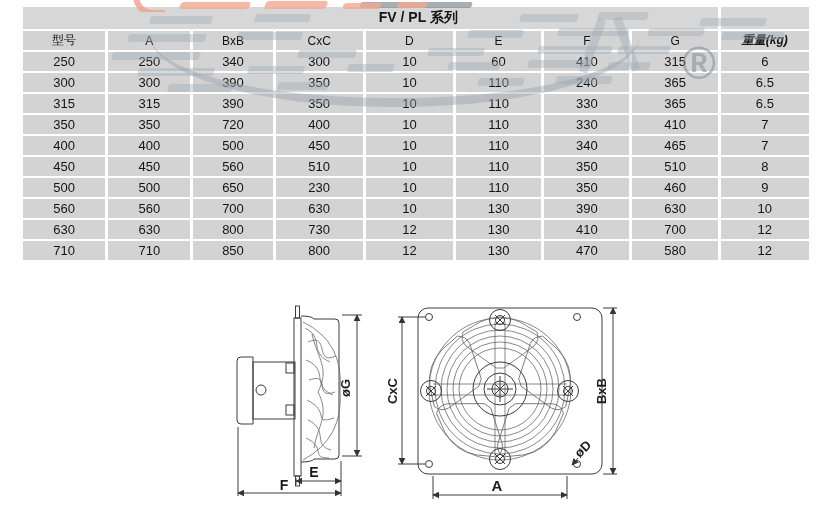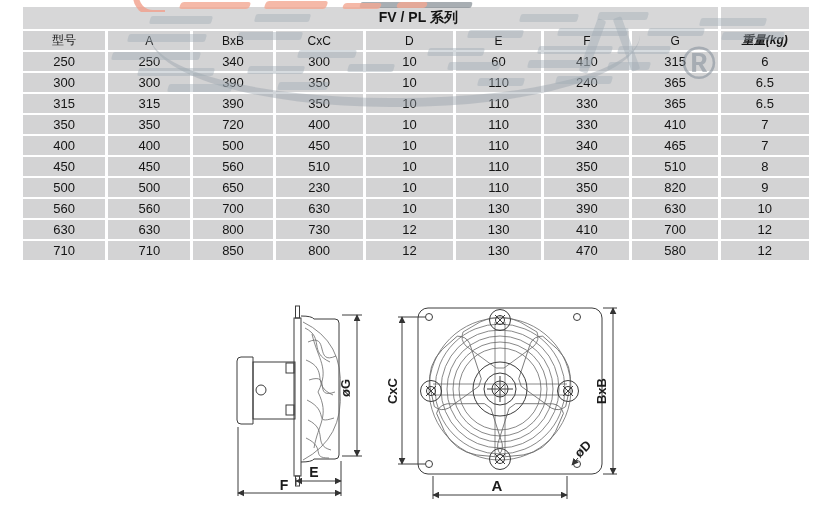--- a/index.html
+++ b/index.html
@@ -147,21 +147,21 @@
           <td>8</td>
         </tr>
         <tr>
           <td>500</td>
           <td>500</td>
           <td>650</td>
           <td>230</td>
           <td>10</td>
           <td>110</td>
           <td>350</td>
-          <td>820</td>
+          <td>460</td>
           <td>9</td>
         </tr>
         <tr>
           <td>560</td>
           <td>560</td>
           <td>700</td>
           <td>630</td>
           <td>10</td>
           <td>130</td>
           <td>390</td>

